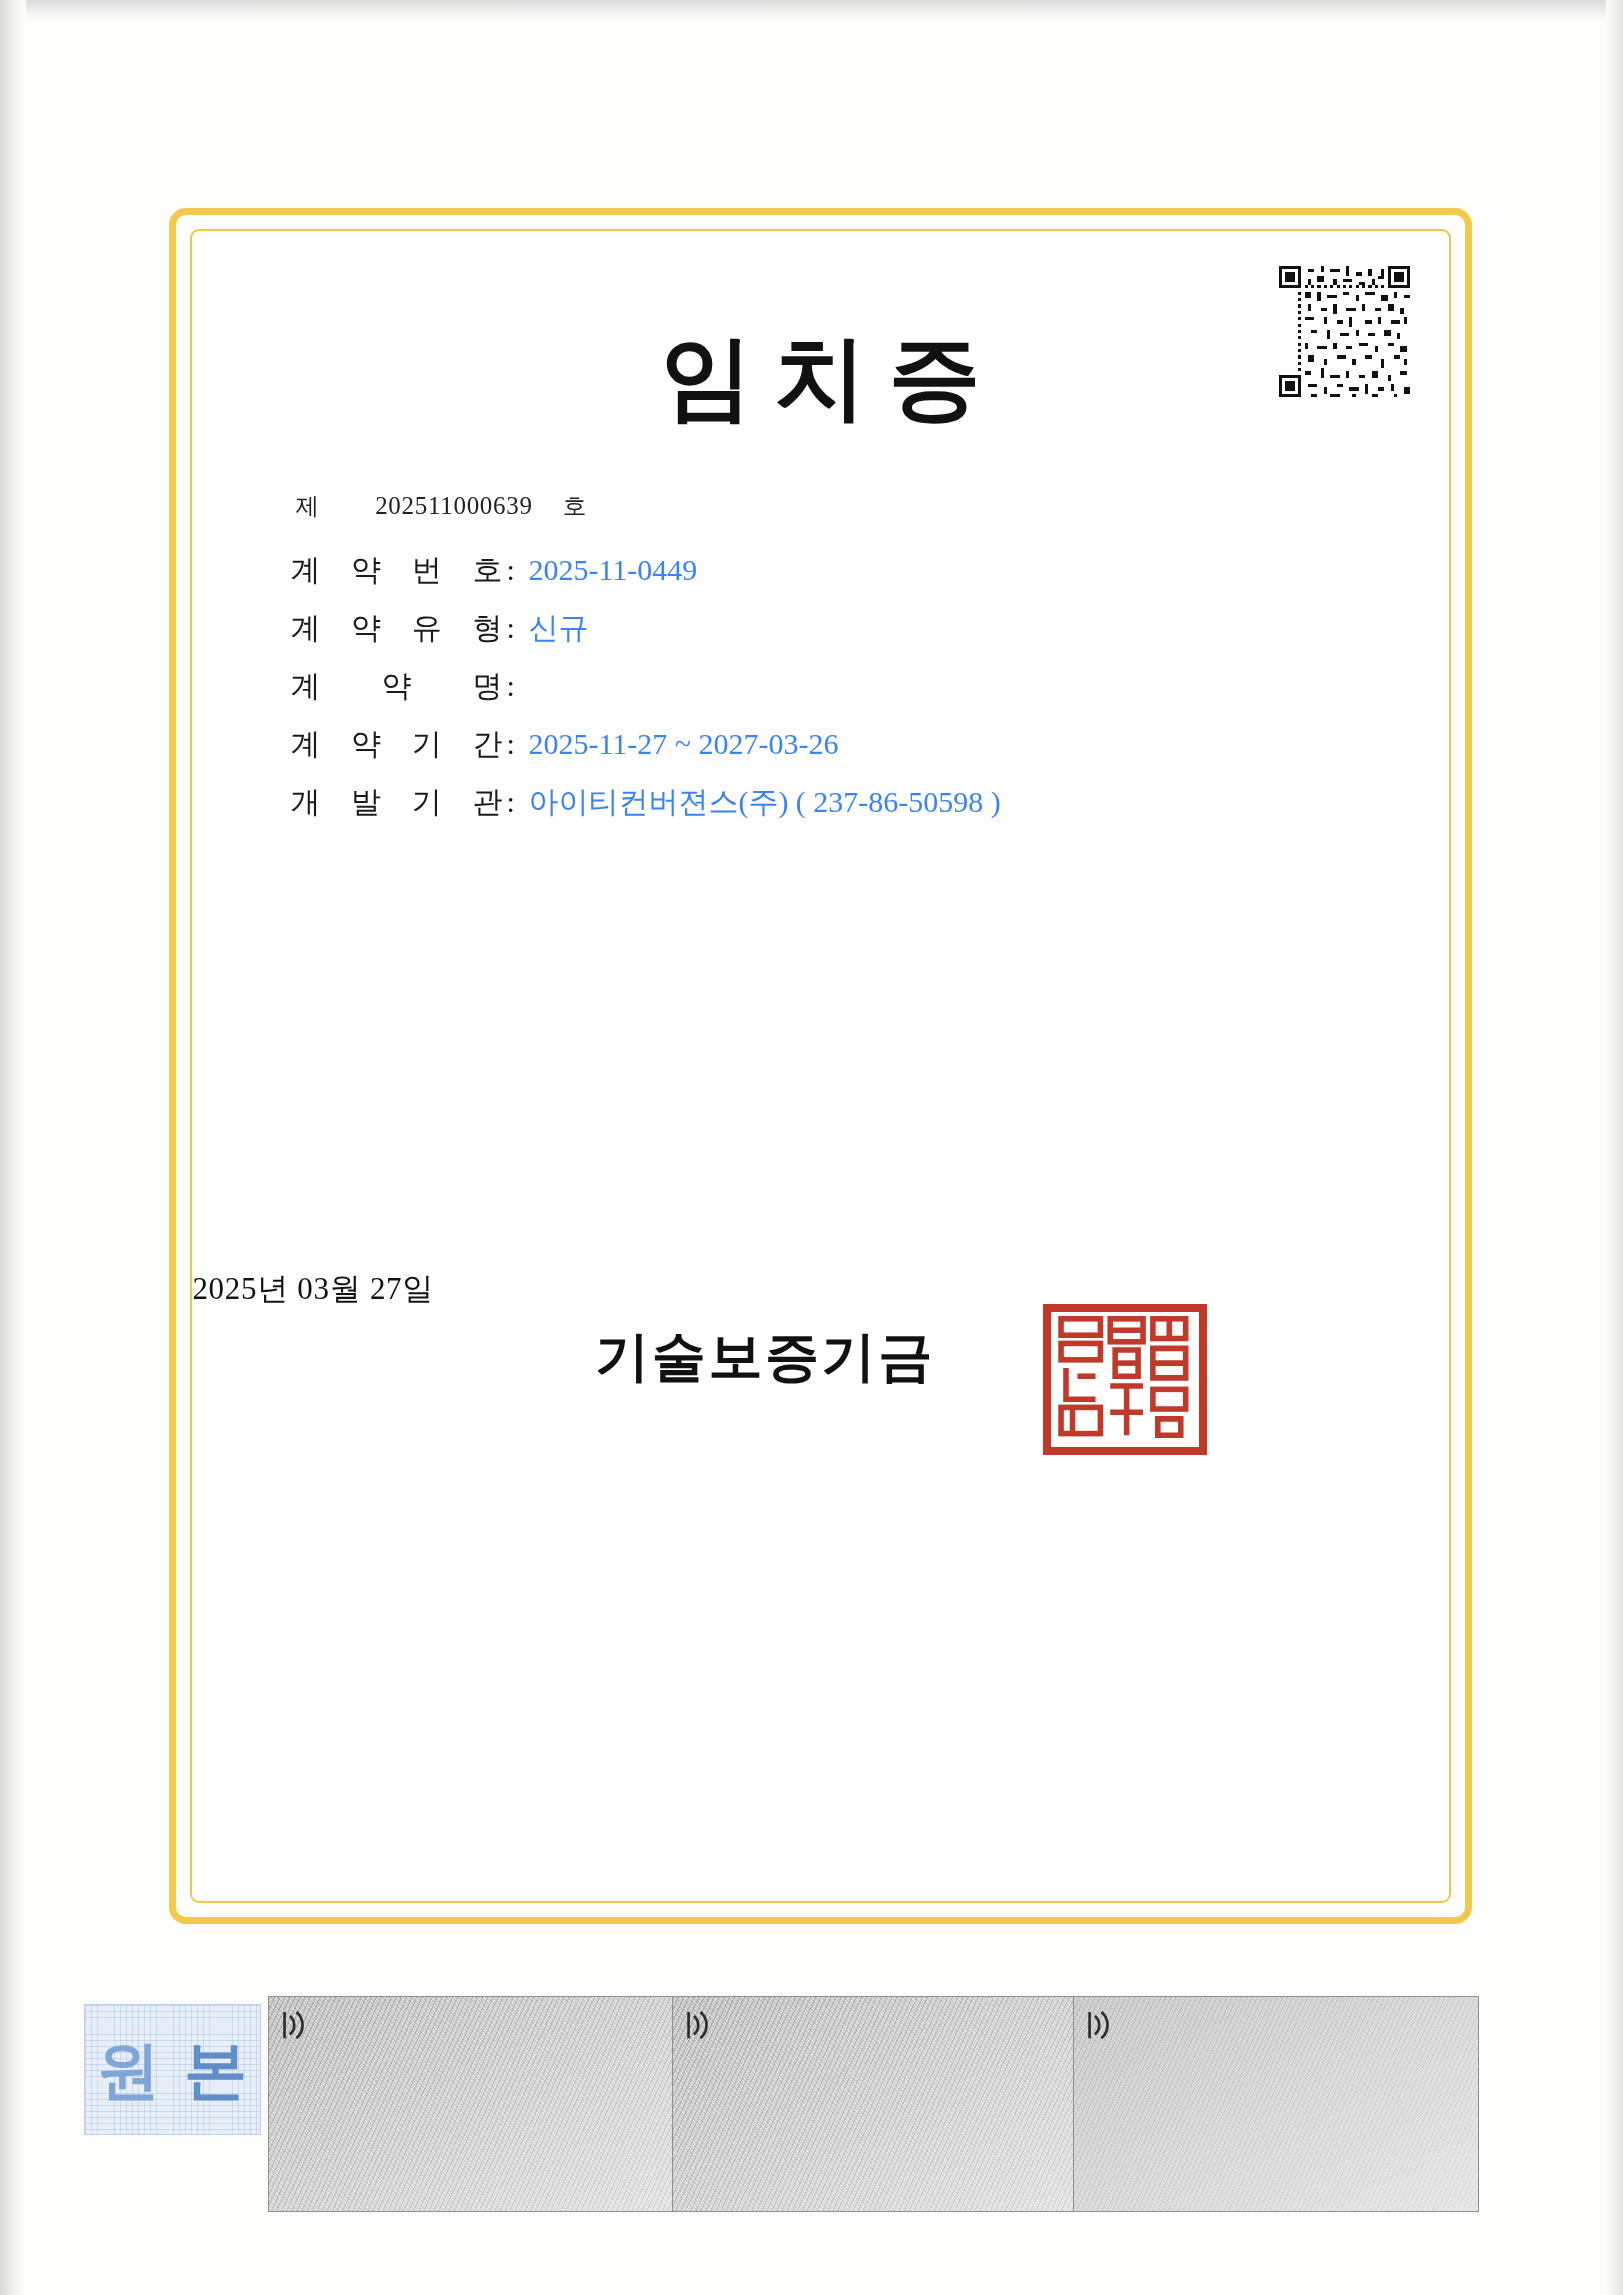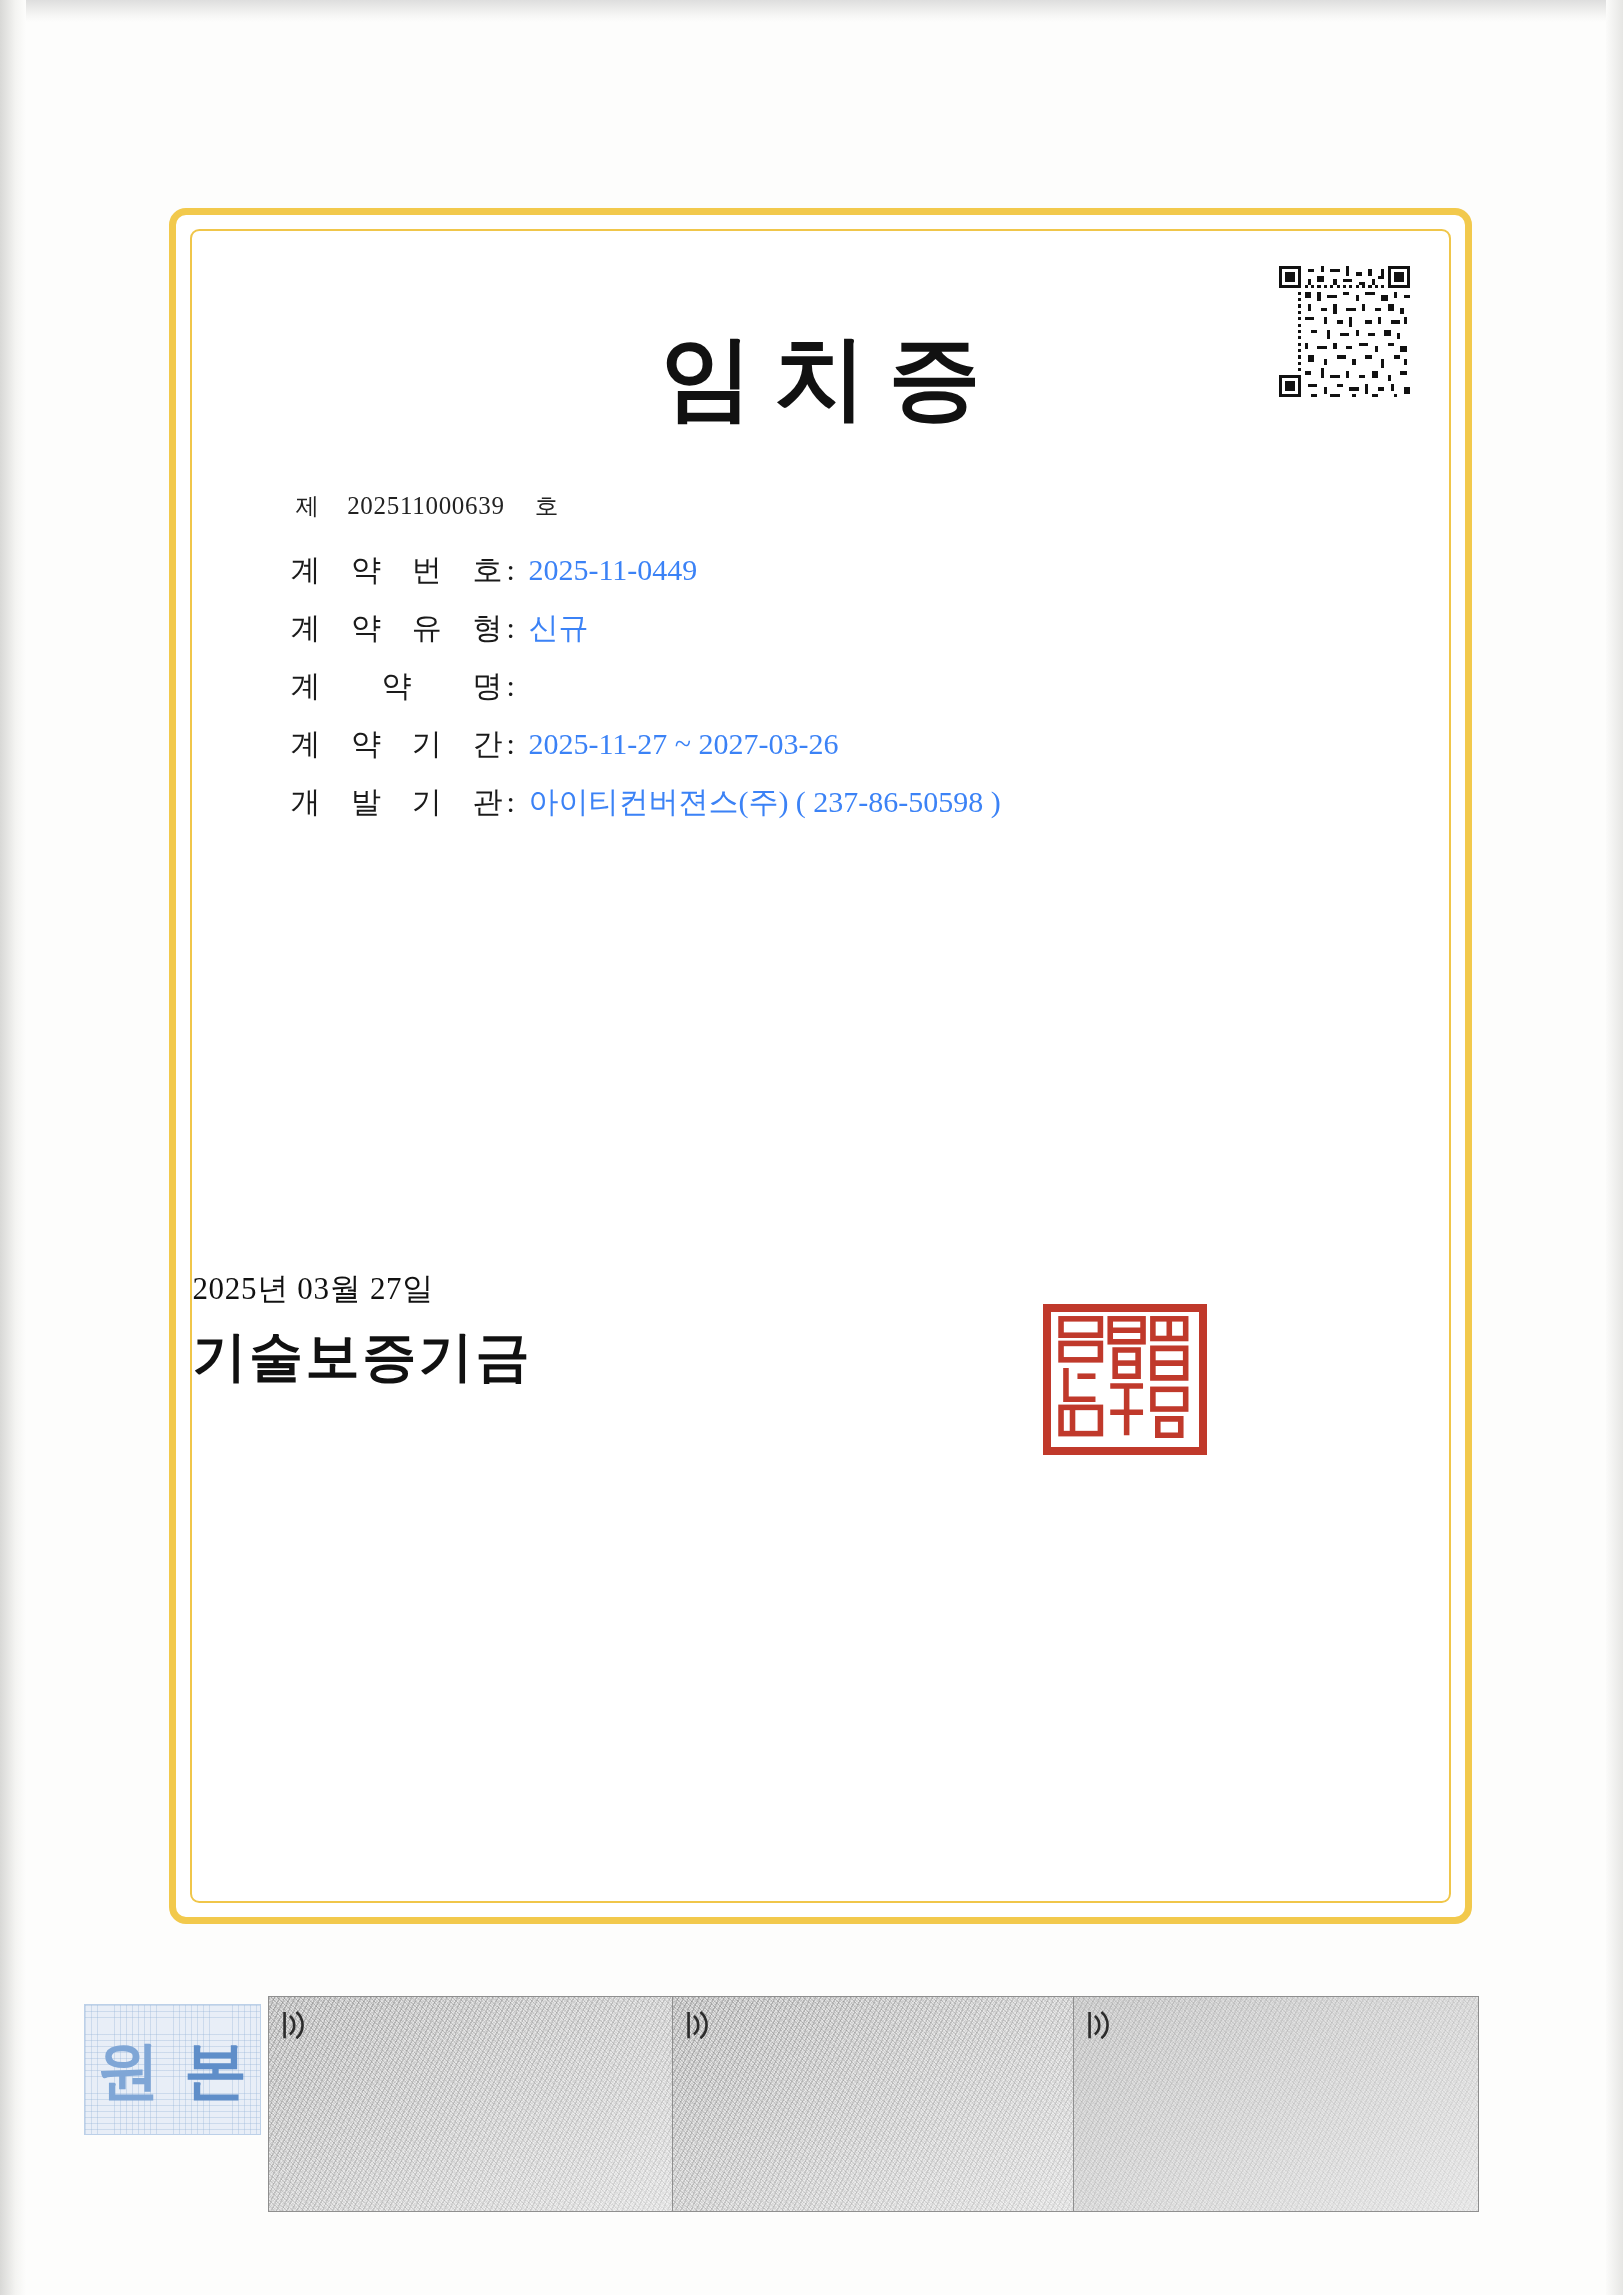--- a/index.html
+++ b/index.html
@@ -125,21 +125,21 @@
   }
 
   
   .docno-row {
     display: flex;
     align-items: baseline;
     margin-bottom: 27.5px;
     padding-left: 5.2px;
   }
   .docno-pre { font-size: 23.6px; color: #222; }
-  .docno-num { font-size: 25px; color: #222; margin-left: 28px; letter-spacing: 0.7px; }
+  .docno-num { font-size: 25px; color: #222; margin-left: 56px; letter-spacing: 0.7px; }
   .docno-post { font-size: 23.6px; color: #222; margin-left: 30px; }
 
   
   .legal {
     position: absolute;
     left: 97px;
     right: 79px;
     top: 864px;
     font-size: 34px;
     line-height: 1.52;
@@ -158,21 +158,21 @@
     color: #111111;
     letter-spacing: 0.7px;
   }
 
   
   .issuer {
     position: absolute;
     left: 0;
     right: 0;
     top: 1090px;
-    text-align: left;
+    text-align: center;
     font-size: 54px;
     font-weight: 700;
     color: #111111;
     letter-spacing: 2.6px;
     padding-right: 111px;
     box-sizing: border-box;
   }
 
   
   .seal {

